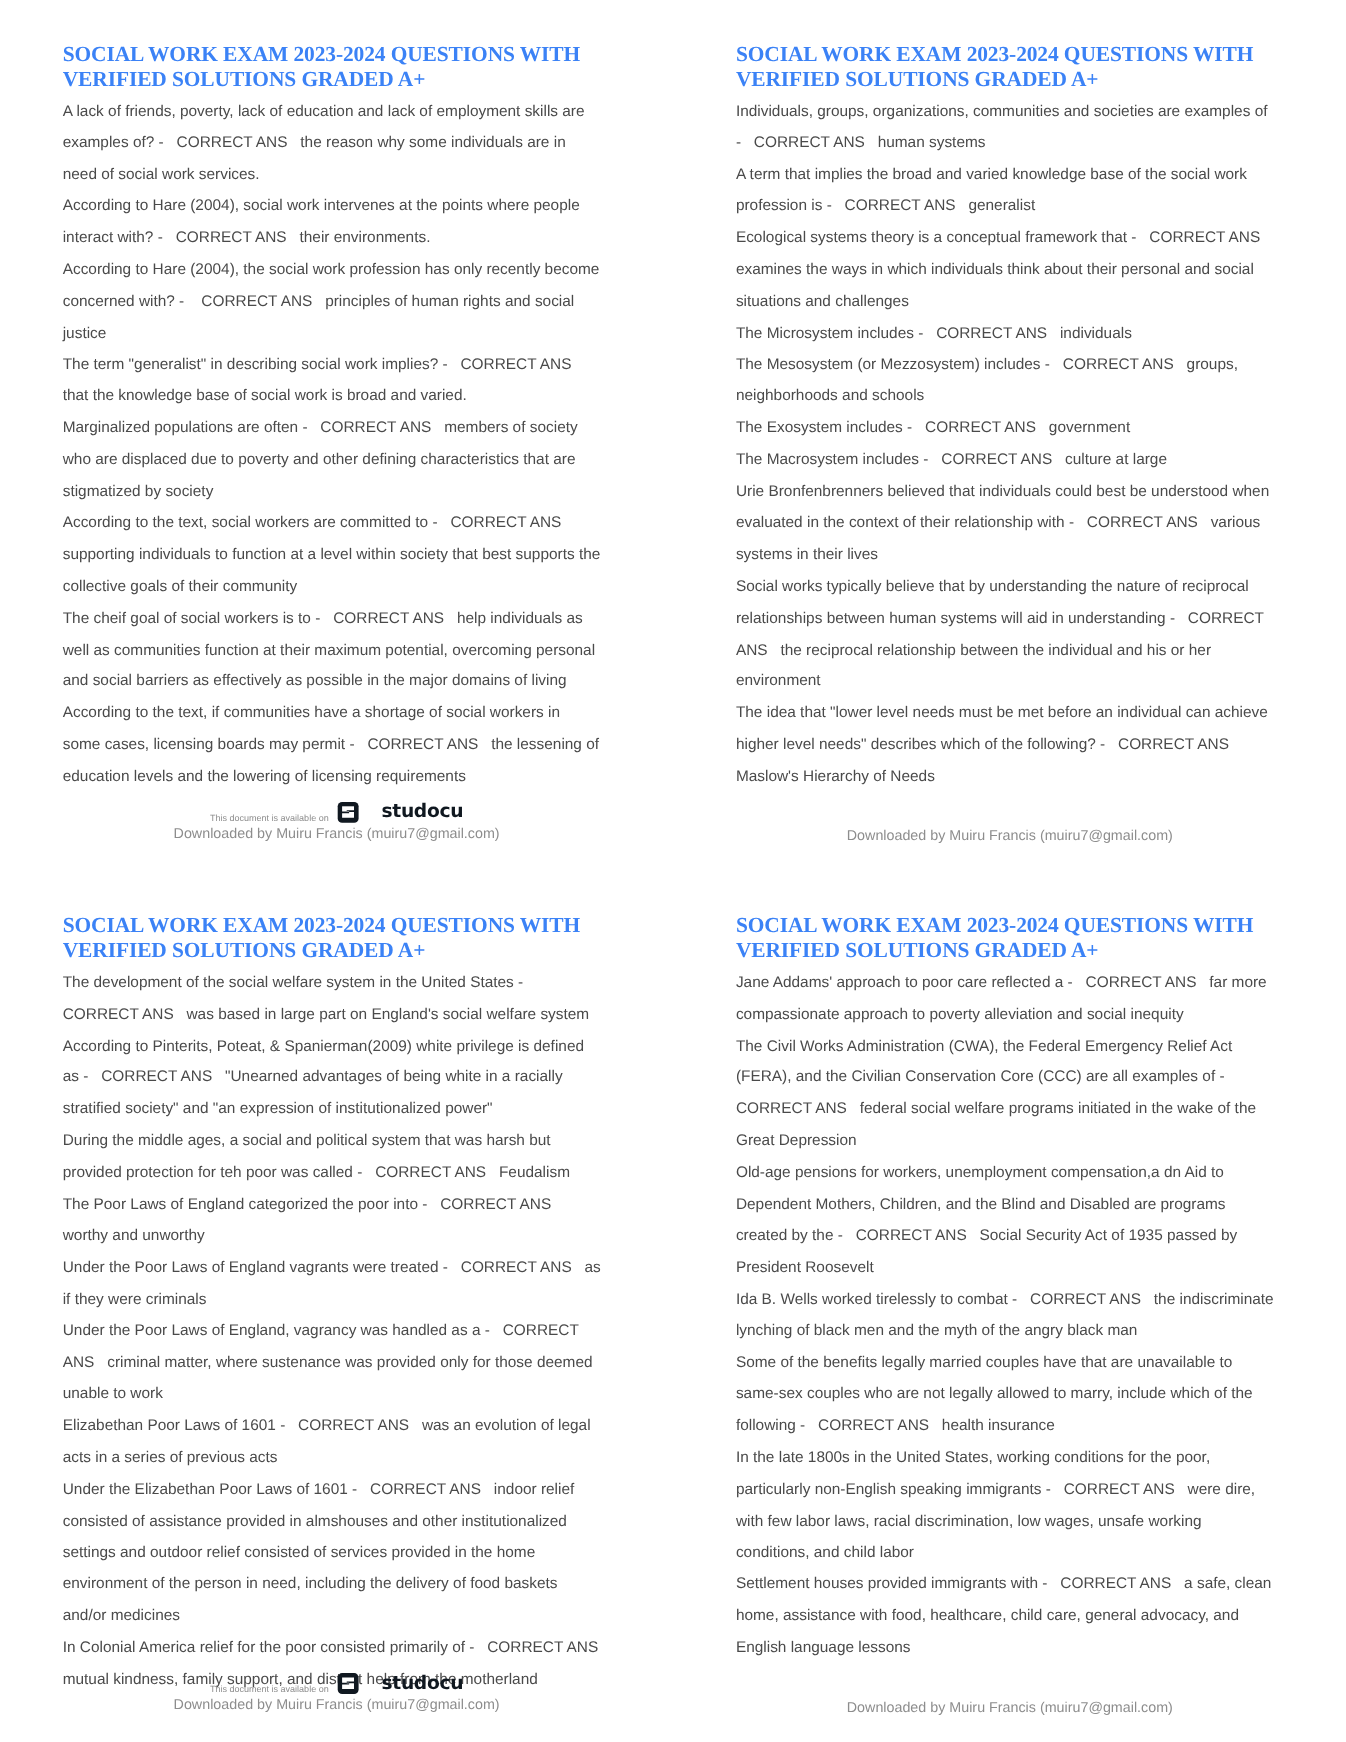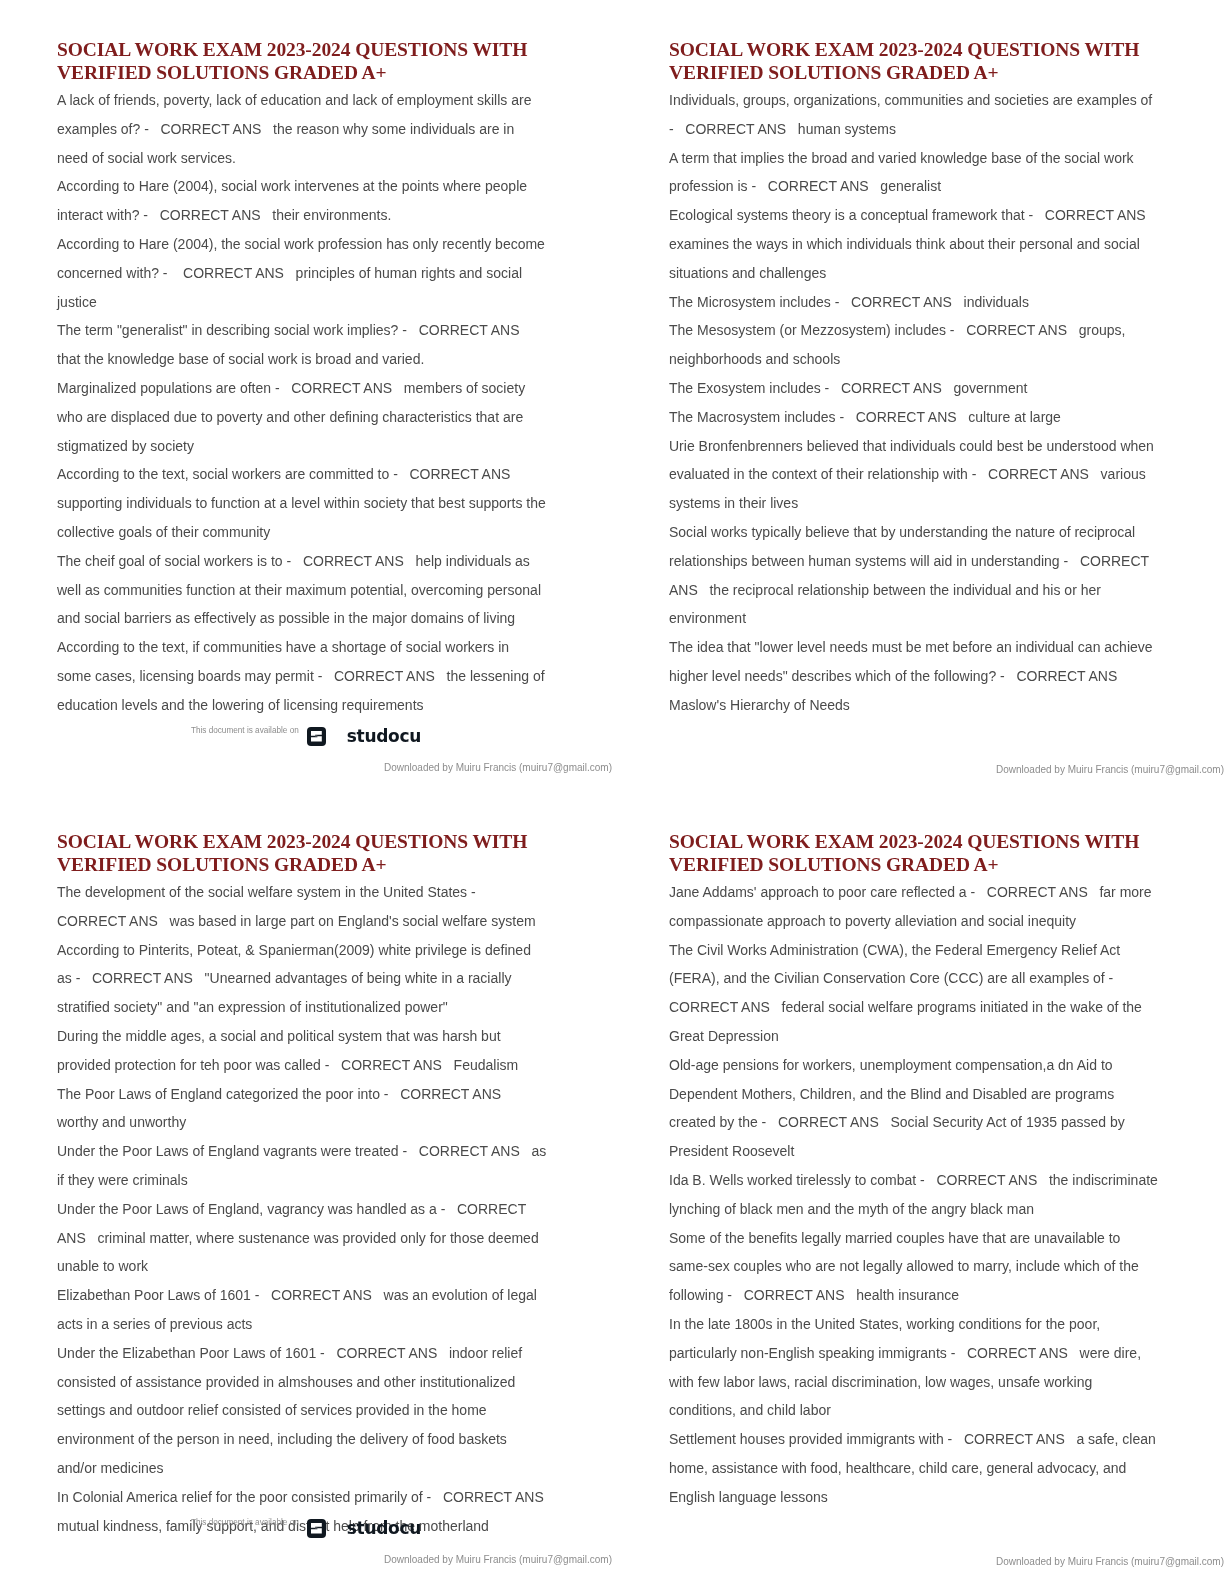--- a/index.html
+++ b/index.html
@@ -30,21 +30,21 @@
   .page-bl { left: 0px;   top: 792px; width: 612px; height: 792px; }
   .page-br { left: 612px; top: 792px; width: 612px; height: 792px; }
 
   .page-inner {
     position: absolute;
     left: 57px;
     top: 38px;
     width: 490px;
   }
   .doc-title {
-    color: #7f1d1d;
+    color: #3b82f6;
     font-family: "Liberation Serif", serif;
     font-weight: bold;
     font-size: 19.5px;
     line-height: 23px;
     letter-spacing: -0.1px;
     margin: 0 0 2px 0;
   }
   .body-text {
     font-size: 14px;
     line-height: 28.8px;
@@ -58,21 +58,21 @@
     left: 0;
   }
   .footer-left {
     position: absolute;
     left: 0;
     width: 612px;
     text-align: center;
   }
   .studocu-row {
     display: flex;
-    align-items: flex-start;
+    align-items: flex-end;
     justify-content: center;
     gap: 8px;
     height: 22px;
   }
   .avail-text {
     font-size: 8.2px;
     color: #8d8d8d;
     letter-spacing: 0px;
   }
   .studocu-logo {
@@ -98,24 +98,24 @@
     clip-path: polygon(0% 0%, 100% 0%, 100% 38%, 40% 38%, 40% 52%, 100% 52%, 100% 100%, 0% 100%, 0% 62%, 60% 62%, 60% 48%, 0% 48%);
   }
   .studocu-name {
     font-family: "DejaVu Sans", sans-serif;
     font-weight: bold;
     font-size: 17px;
     color: #101820;
     letter-spacing: -0.3px;
   }
   .dl-text {
-    font-size: 10px;
+    font-size: 13px;
     color: #8d8d8d;
-    text-align: right;
-    margin-top: 14px;
+    text-align: center;
+    margin-top: 2px;
   }
   .footer-right-only {
     position: absolute;
     width: 612px;
     text-align: center;
   }
 </style>
 </head>
 <body>
 

